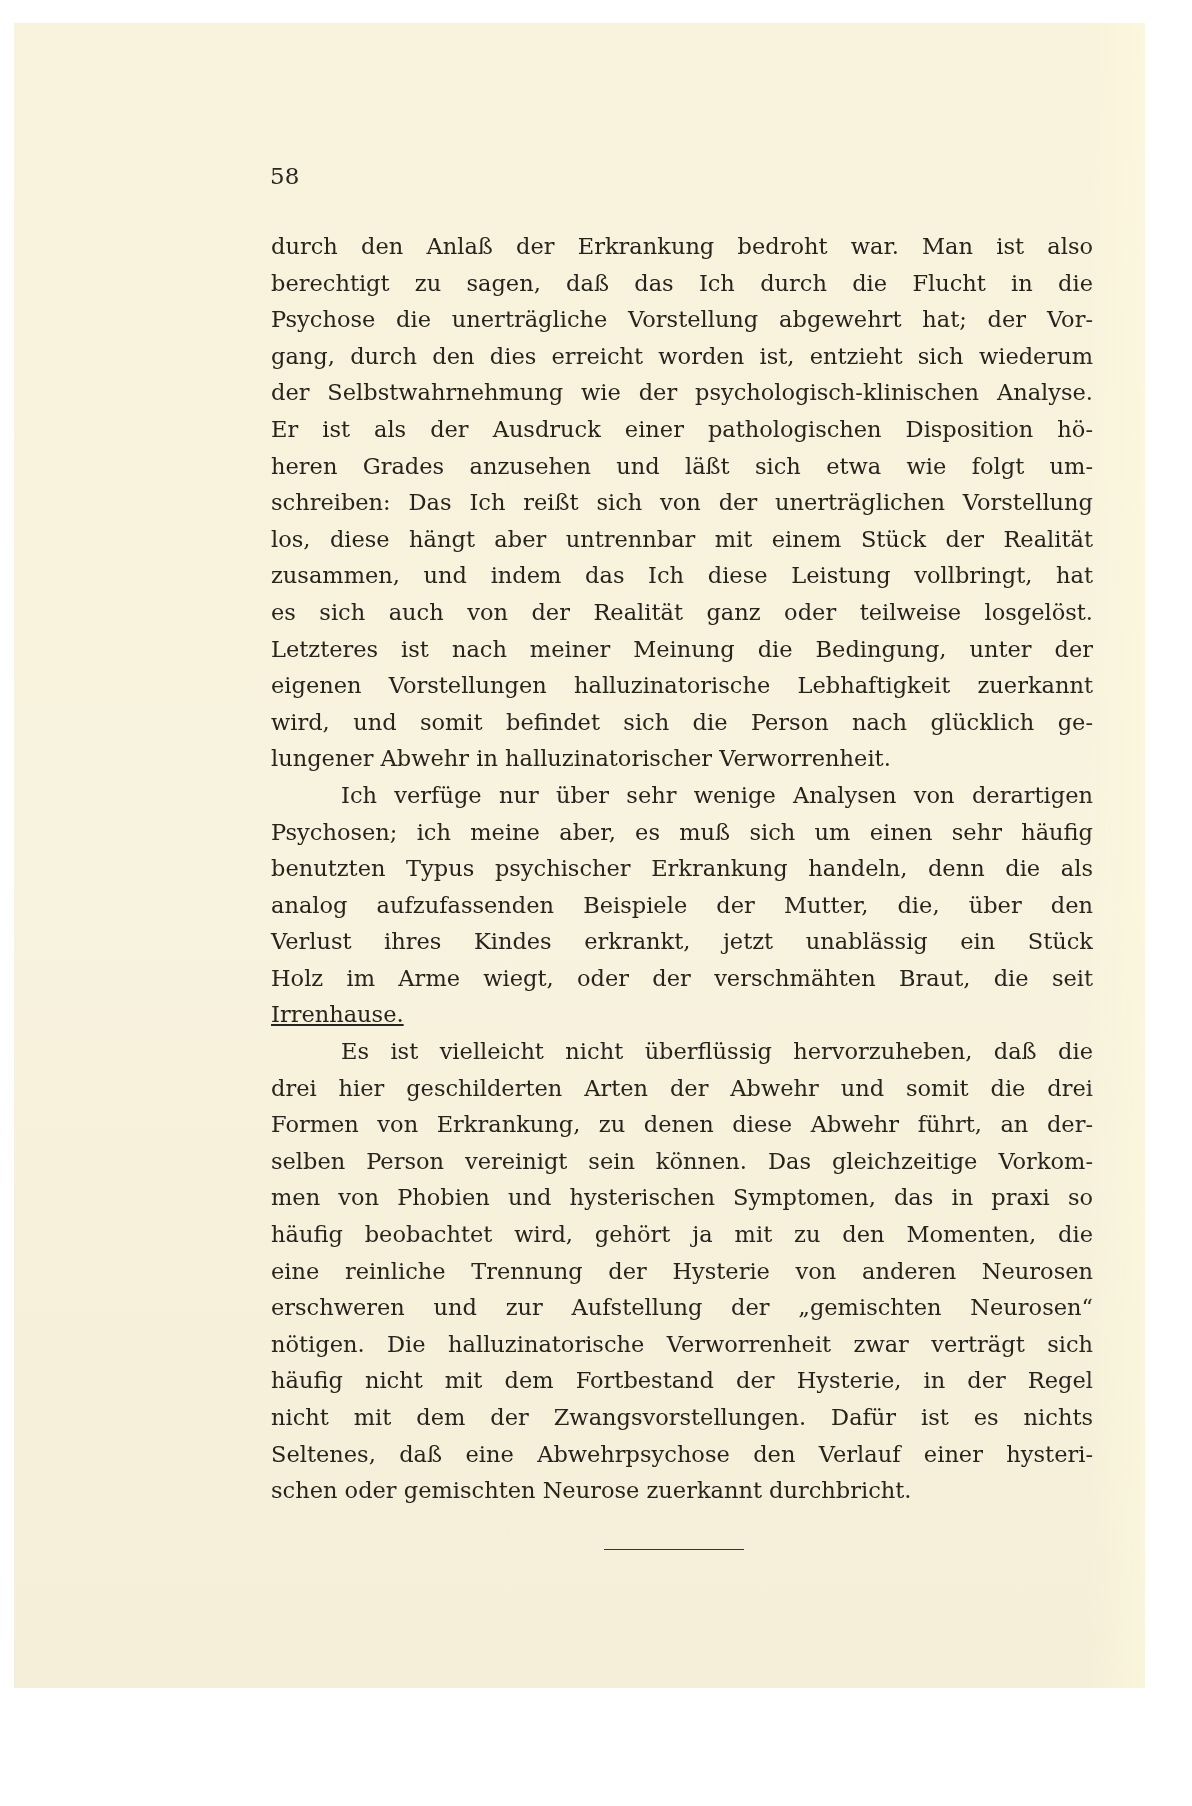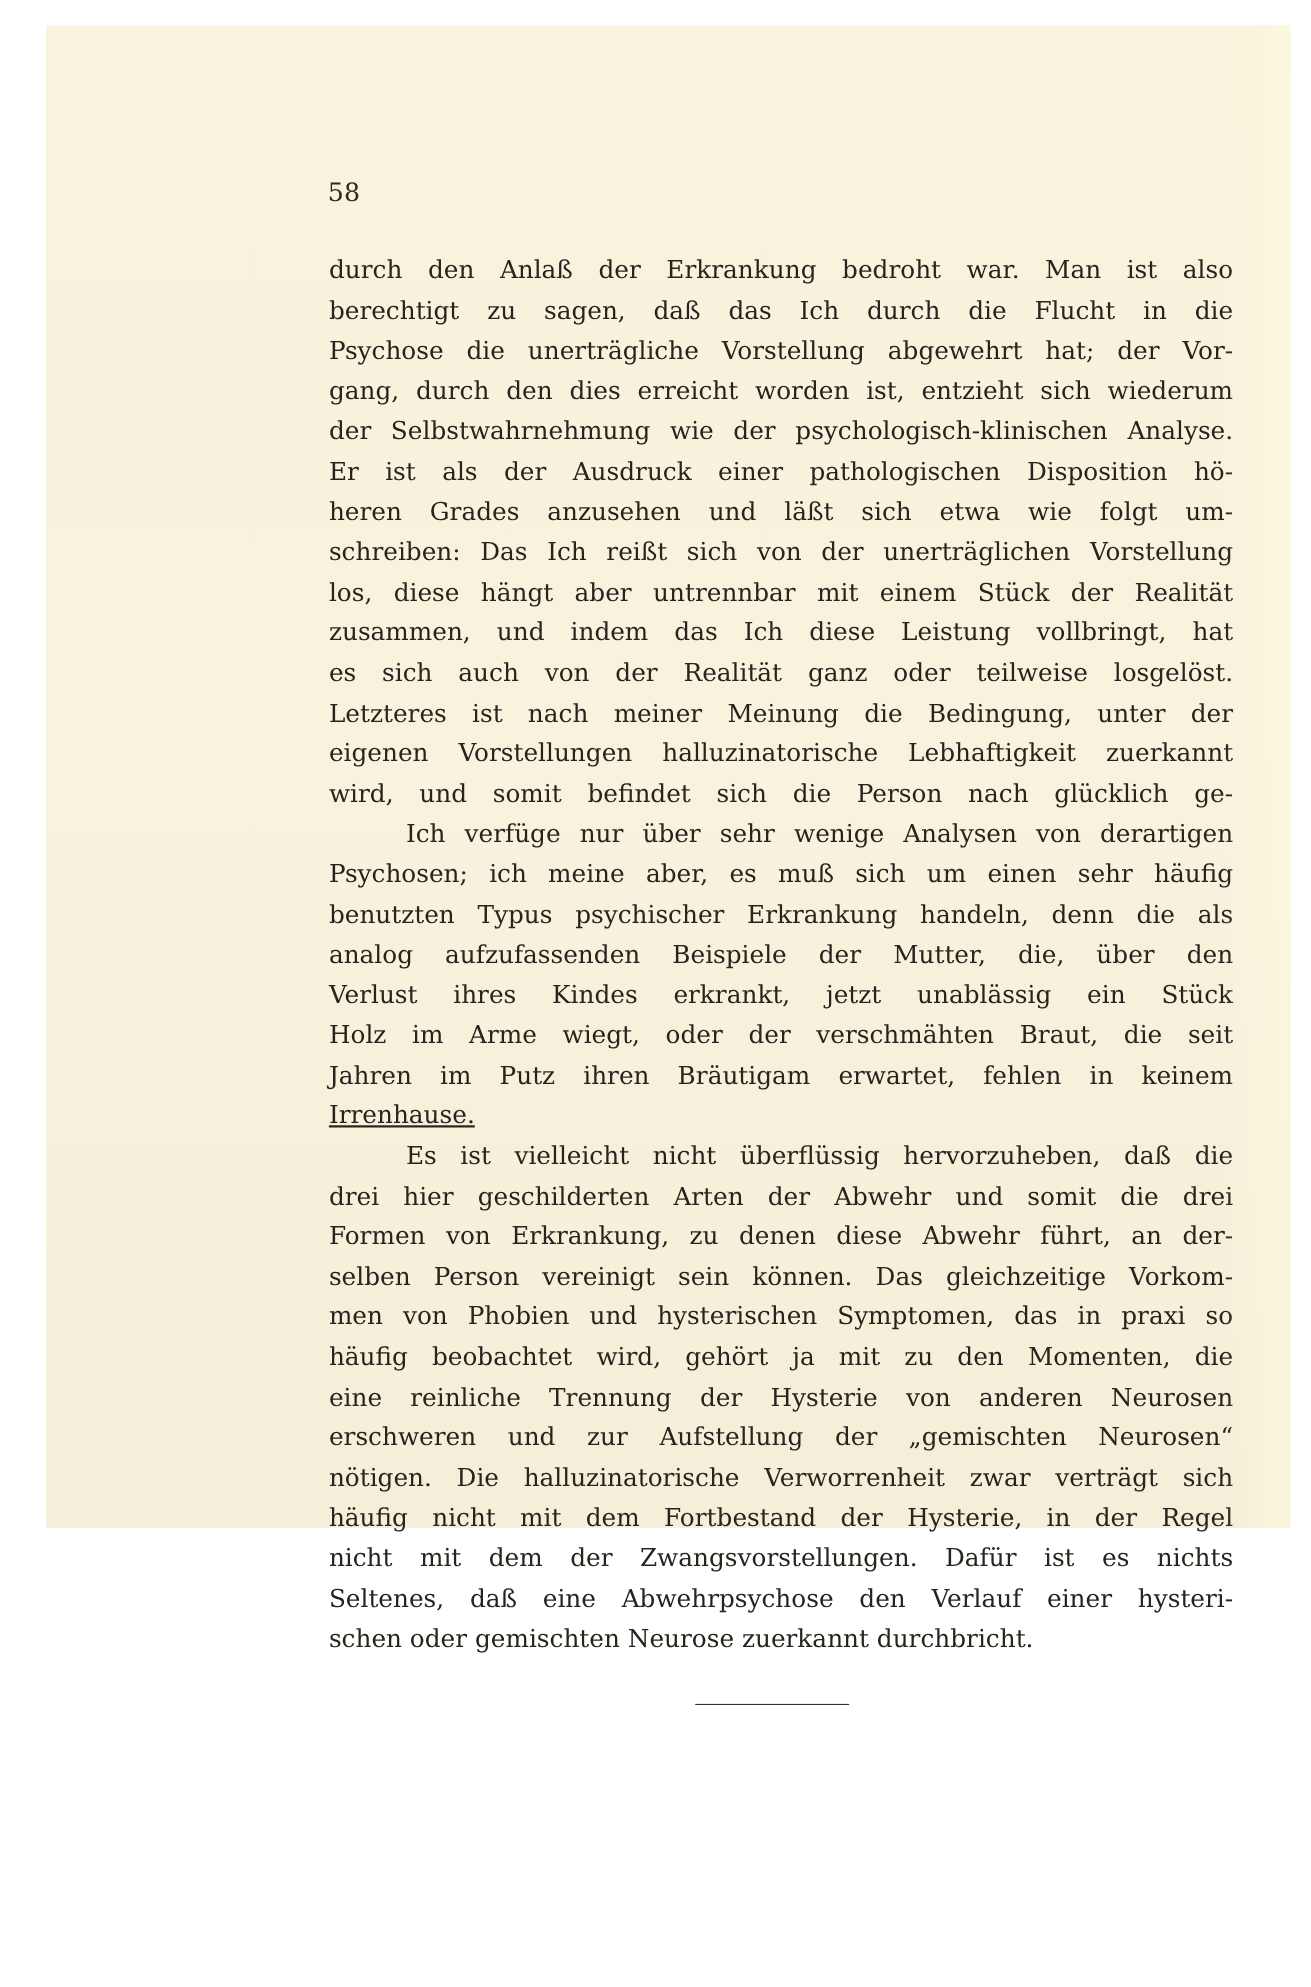--- a/index.html
+++ b/index.html
@@ -1,18 +1,18 @@
 <!DOCTYPE html>
 <html><head>
 <meta charset="utf-8">
 <style>
   html, body { margin: 0; padding: 0; background: #ffffff; }
   body { width: 1192px; height: 1806px; position: relative; overflow: hidden; }
   .page {
-    position: absolute; left: 42px; top: 23px; width: 1131px; height: 1366px;
+    position: absolute; left: 14px; top: 23px; width: 1131px; height: 1665px;
     background: linear-gradient(180deg, #f9f2dc 0%, #f8f3de 50%, #f5eed8 100%);
   }
   .page::after {
     content: ""; position: absolute; right: 0; top: 0; width: 60px; height: 100%;
     background: linear-gradient(90deg, rgba(255,255,230,0) 0%, rgba(252,250,220,0.6) 100%);
   }
   .page-number {
     position: absolute; left: 256px; top: 140px;
     font-family: "DejaVu Serif", serif; font-size: 23px; color: #2b2721;
     line-height: 26px;
@@ -48,30 +48,30 @@
       <span class="line" style="display: block;">der Selbstwahrnehmung wie der psychologisch-klinischen Analyse.</span>
       <span class="line" style="display: block;">Er ist als der Ausdruck einer pathologischen Disposition hö-</span>
       <span class="line" style="display: block;">heren Grades anzusehen und läßt sich etwa wie folgt um-</span>
       <span class="line" style="display: block;">schreiben: Das Ich reißt sich von der unerträglichen Vorstellung</span>
       <span class="line" style="display: block;">los, diese hängt aber untrennbar mit einem Stück der Realität</span>
       <span class="line" style="display: block;">zusammen, und indem das Ich diese Leistung vollbringt, hat</span>
       <span class="line" style="display: block;">es sich auch von der Realität ganz oder teilweise losgelöst.</span>
       <span class="line" style="display: block;">Letzteres ist nach meiner Meinung die Bedingung, unter der</span>
       <span class="line" style="display: block;">eigenen Vorstellungen halluzinatorische Lebhaftigkeit zuerkannt</span>
       <span class="line" style="display: block;">wird, und somit befindet sich die Person nach glücklich ge-</span>
+      <span class="line last" style="display: block;">lungener Abwehr in halluzinatorischer Verworrenheit.</span>
     </div>
 
     <div class="paragraph">
       <span class="line indent" style="display: block;">Ich verfüge nur über sehr wenige Analysen von derartigen</span>
       <span class="line" style="display: block;">Psychosen; ich meine aber, es muß sich um einen sehr häufig</span>
       <span class="line" style="display: block;">benutzten Typus psychischer Erkrankung handeln, denn die als</span>
       <span class="line" style="display: block;">analog aufzufassenden Beispiele der Mutter, die, über den</span>
       <span class="line" style="display: block;">Verlust ihres Kindes erkrankt, jetzt unablässig ein Stück</span>
       <span class="line" style="display: block;">Holz im Arme wiegt, oder der verschmähten Braut, die seit</span>
-      <span class="line" style="display: block;">Jahren im Putz ihren Bräutigam erwartet, fehlen in keinem</span>
       <span class="line last" style="display: block; text-decoration: underline;">Irrenhause.</span>
     </div>
 
     <div class="paragraph">
       <span class="line indent" style="display: block;">Es ist vielleicht nicht überflüssig hervorzuheben, daß die</span>
       <span class="line" style="display: block;">drei hier geschilderten Arten der Abwehr und somit die drei</span>
       <span class="line" style="display: block;">Formen von Erkrankung, zu denen diese Abwehr führt, an der-</span>
       <span class="line" style="display: block;">selben Person vereinigt sein können. Das gleichzeitige Vorkom-</span>
       <span class="line" style="display: block;">men von Phobien und hysterischen Symptomen, das in praxi so</span>
       <span class="line" style="display: block;">häufig beobachtet wird, gehört ja mit zu den Momenten, die</span>

